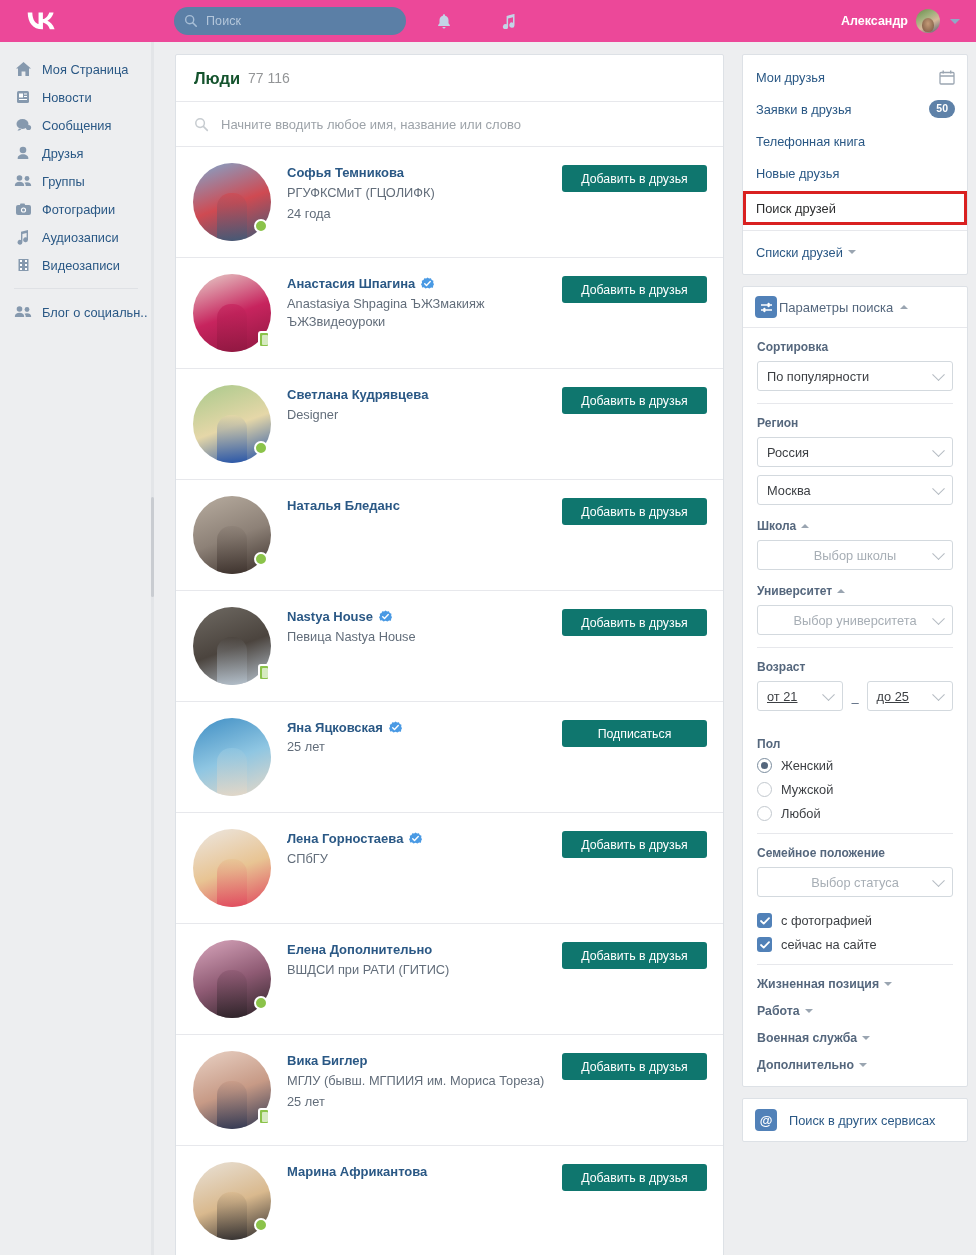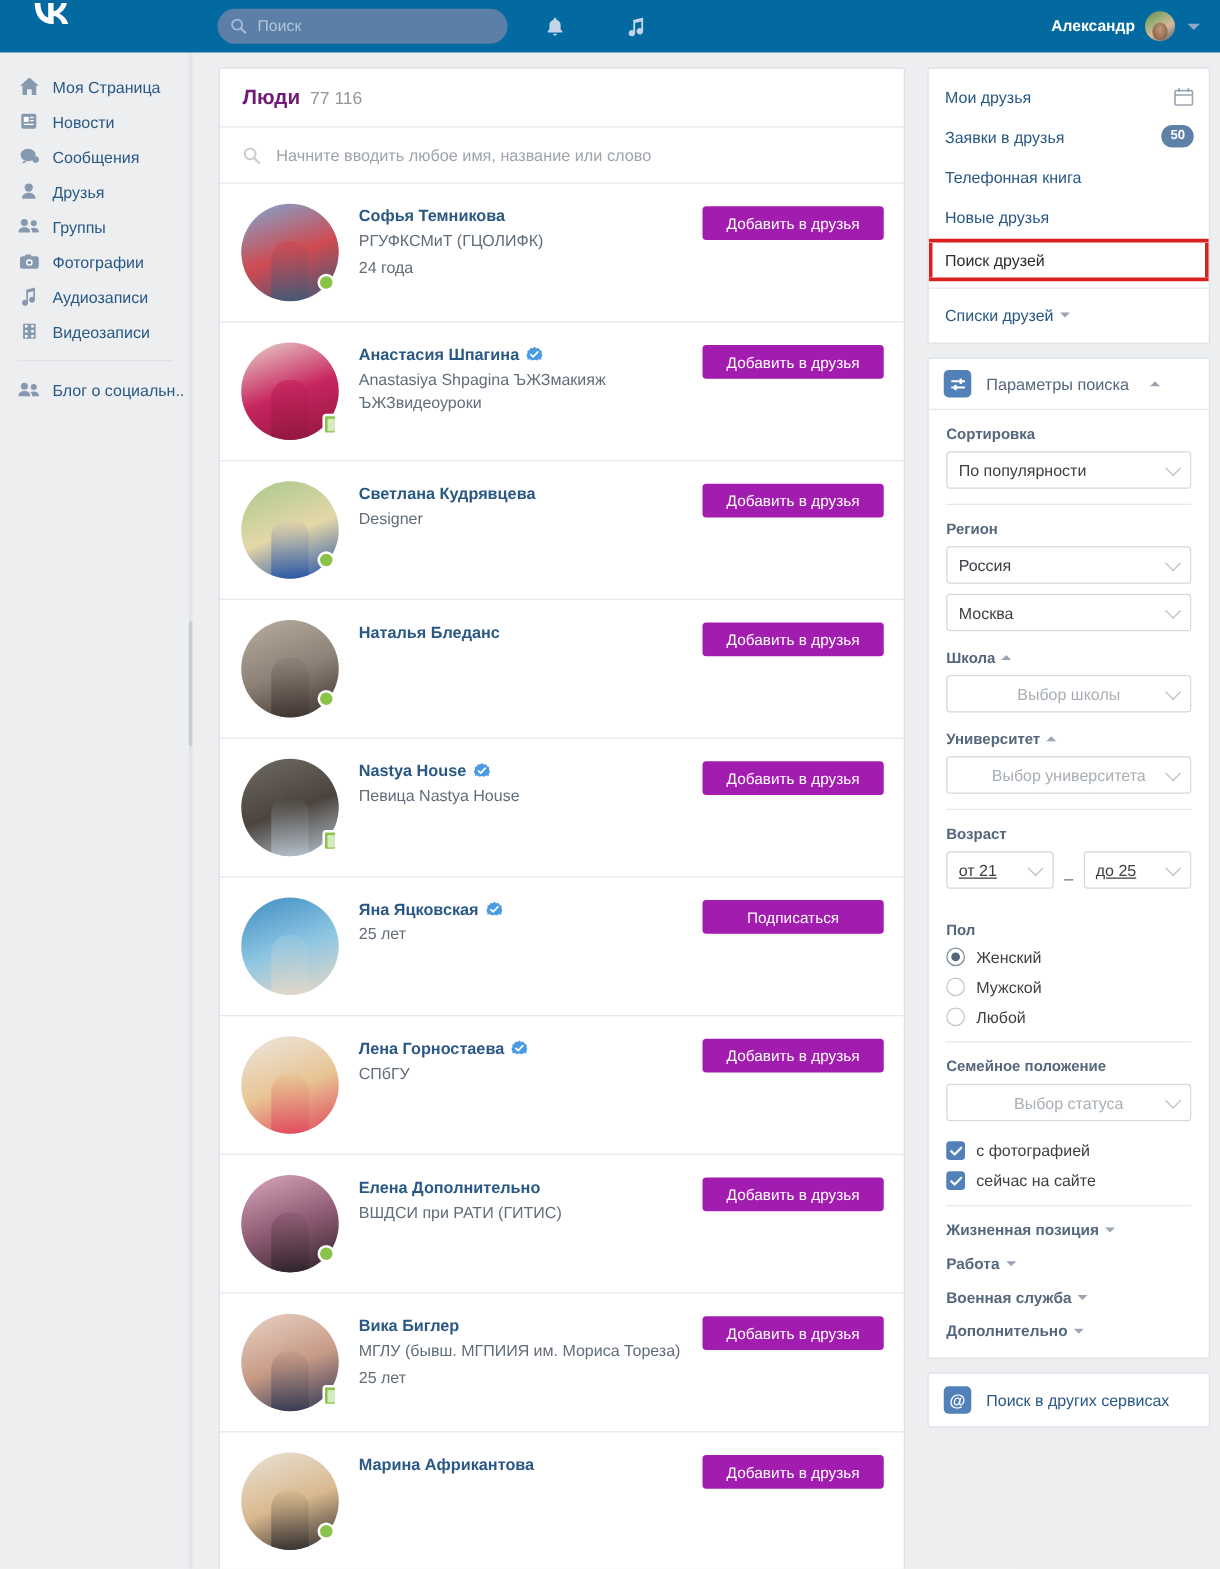--- a/index.html
+++ b/index.html
@@ -8,22 +8,22 @@
     font-family: "Liberation Sans", sans-serif;
     background: #edeef0;
     overflow: hidden;
   }
   body { position: relative; }
 
   
   .top-header {
     position: absolute; top: 0; left: 0;
     width: 976px; height: 42px;
-    background: #0369a1;
-    display: flex; align-items: flex-start;
+    background: #ec4899;
+    display: flex; align-items: center;
     z-index: 50;
   }
   .vk-logo {
     margin-left: 24px;
     width: 34px; height: 22px;
     display: flex; align-items: center; justify-content: center;
     color: #fff;
   }
   .hdr-search {
     position: absolute; left: 174px; top: 7px;
@@ -112,21 +112,21 @@
     border: 1px solid #dde1e6;
     border-radius: 2px;
     overflow: hidden;
   }
   .main-head {
     height: 47px; display: flex; align-items: center;
     padding-left: 18px;
     border-bottom: 1px solid #e7e8ec;
   }
   .main-head .ttl {
-    font-size: 16.5px; font-weight: bold; color: #701a75;
+    font-size: 16.5px; font-weight: bold; color: #14532d;
   }
   .main-head .cnt {
     font-size: 14px; color: #939597; margin-left: 8px;
   }
   .main-search {
     height: 45px; display: flex; align-items: center;
     padding-left: 18px;
     border-bottom: 1px solid #e7e8ec;
   }
   .main-search .mag { width: 15px; height: 15px; opacity:.55; }
@@ -184,21 +184,21 @@
   }
   .user-age {
     font-size: 12.8px; color: #626d7a; margin-top: 4px;
   }
   .act-btn {
     flex: 0 0 auto;
     align-self: flex-start;
     margin-top: 2px;
     min-width: 145px;
     height: 27px;
-    background: #a21caf;
+    background: #0f766e;
     color: #fff;
     font-size: 12.3px;
     border: none; border-radius: 3px;
     cursor: pointer;
     display: flex; align-items: center; justify-content: center;
     padding: 0 12px;
     font-family: "Liberation Sans", sans-serif;
   }
 
   
@@ -245,21 +245,21 @@
   }
   .tri-up {
     display:inline-block; width:0; height:0; margin-left:5px;
     border-left:4px solid transparent; border-right:4px solid transparent;
     border-bottom:4px solid #9aa5b1;
   }
 
   
   .params-head {
     height: 41px; display: flex; align-items: center;
-    padding-left: 12px; gap: 12px;
+    padding-left: 12px; gap: 2px;
     border-bottom: 1px solid #e7e8ec;
   }
   .params-ico {
     width: 22px; height: 22px; border-radius: 4px;
     background: #5181b8;
     display: flex; align-items: center; justify-content: center;
   }
   .params-title { font-size: 13px; color: #55677d; }
 
   .params-body { padding: 12px 14px 14px 14px; }

